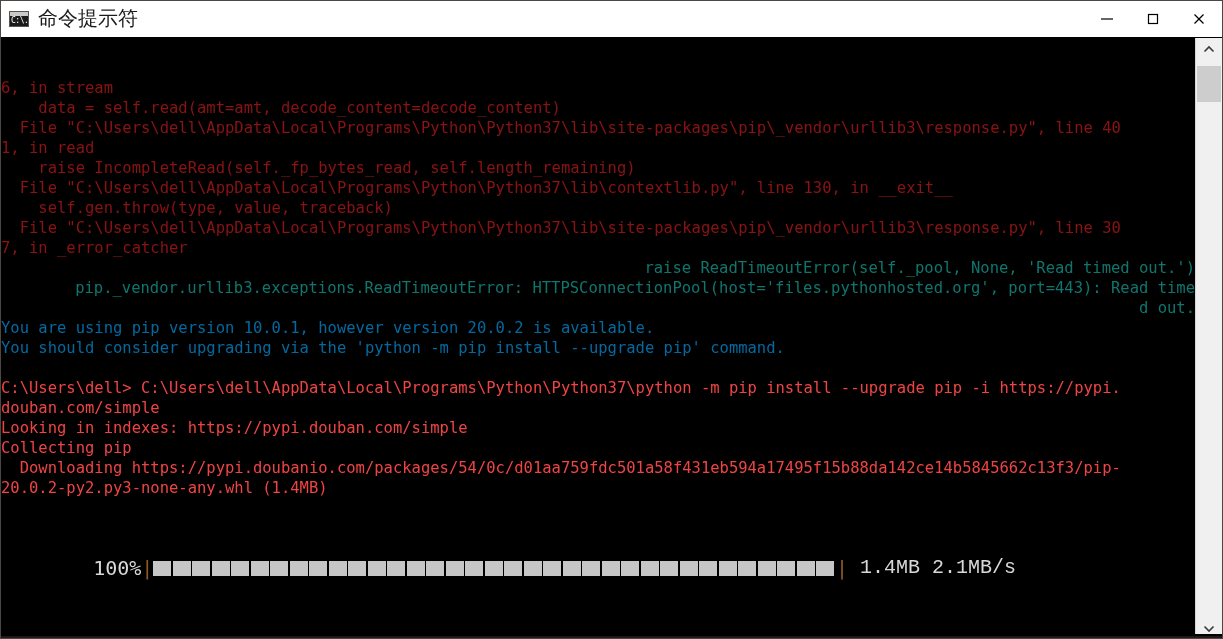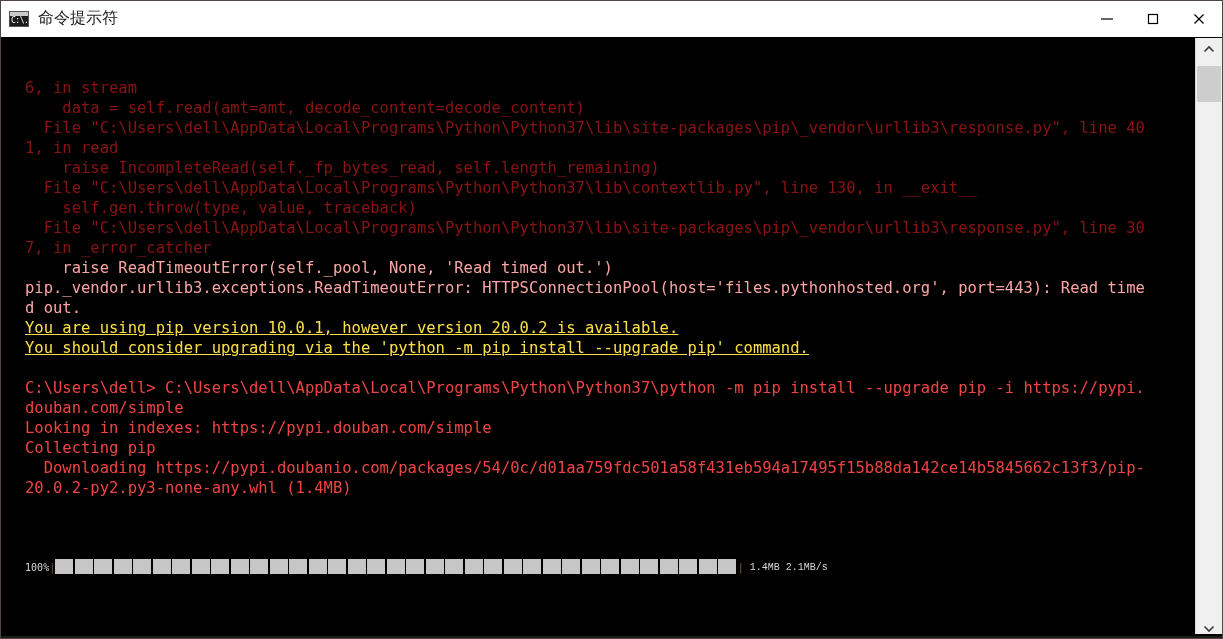--- a/index.html
+++ b/index.html
@@ -58,21 +58,21 @@
     left: 1px; top: 4px;
     font-family: "DejaVu Sans Mono", monospace;
     font-size: 8px;
     line-height: 10px;
     color: #ffffff;
     letter-spacing: -0.5px;
     white-space: nowrap;
   }
   #window-title {
     font-family: "DejaVu Sans", sans-serif;
-    font-size: 16px;
+    font-size: 20px;
     color: #1a1a1a;
     white-space: nowrap;
   }
   #titlebar-buttons {
     display: flex;
     height: 36px;
     flex: 0 0 auto;
   }
   .winbtn {
     width: 46px;
@@ -100,35 +100,36 @@
     white-space: pre;
     padding: 0;
   }
   .ln {
     height: 20px;
     line-height: 20px;
     white-space: pre;
     font-family: "DejaVu Sans Mono", "Liberation Mono", monospace;
     font-size: 15.5px;
     overflow: visible;
-    margin-left: 24px;
   }
   .c-err     { color: #8b1313; }
-  .c-errbr   { color: #fca5a5; }
-  .c-warn    { color: #fde047; text-decoration: underline; }
+  .c-errbr   { color: #0f766e; text-align: right; }
+  .c-warn    { color: #0369a1; }
   .c-out     { color: #ef4444; }
 
   
   .progress-line {
     height: 20px;
     line-height: 20px;
     display: flex;
+    align-items: center;
     color: #d8d8d8;
     font-family: "DejaVu Sans Mono", "Liberation Mono", monospace;
-    font-size: 10px;
+    font-size: 20px;
+    padding-left: 44px;
   }
   .progress-pct {
     white-space: pre;
   }
   .progress-bracket { color: #8a5a22; }
   .progress-track {
     display: flex;
     align-items: center;
     height: 16px;
   }

